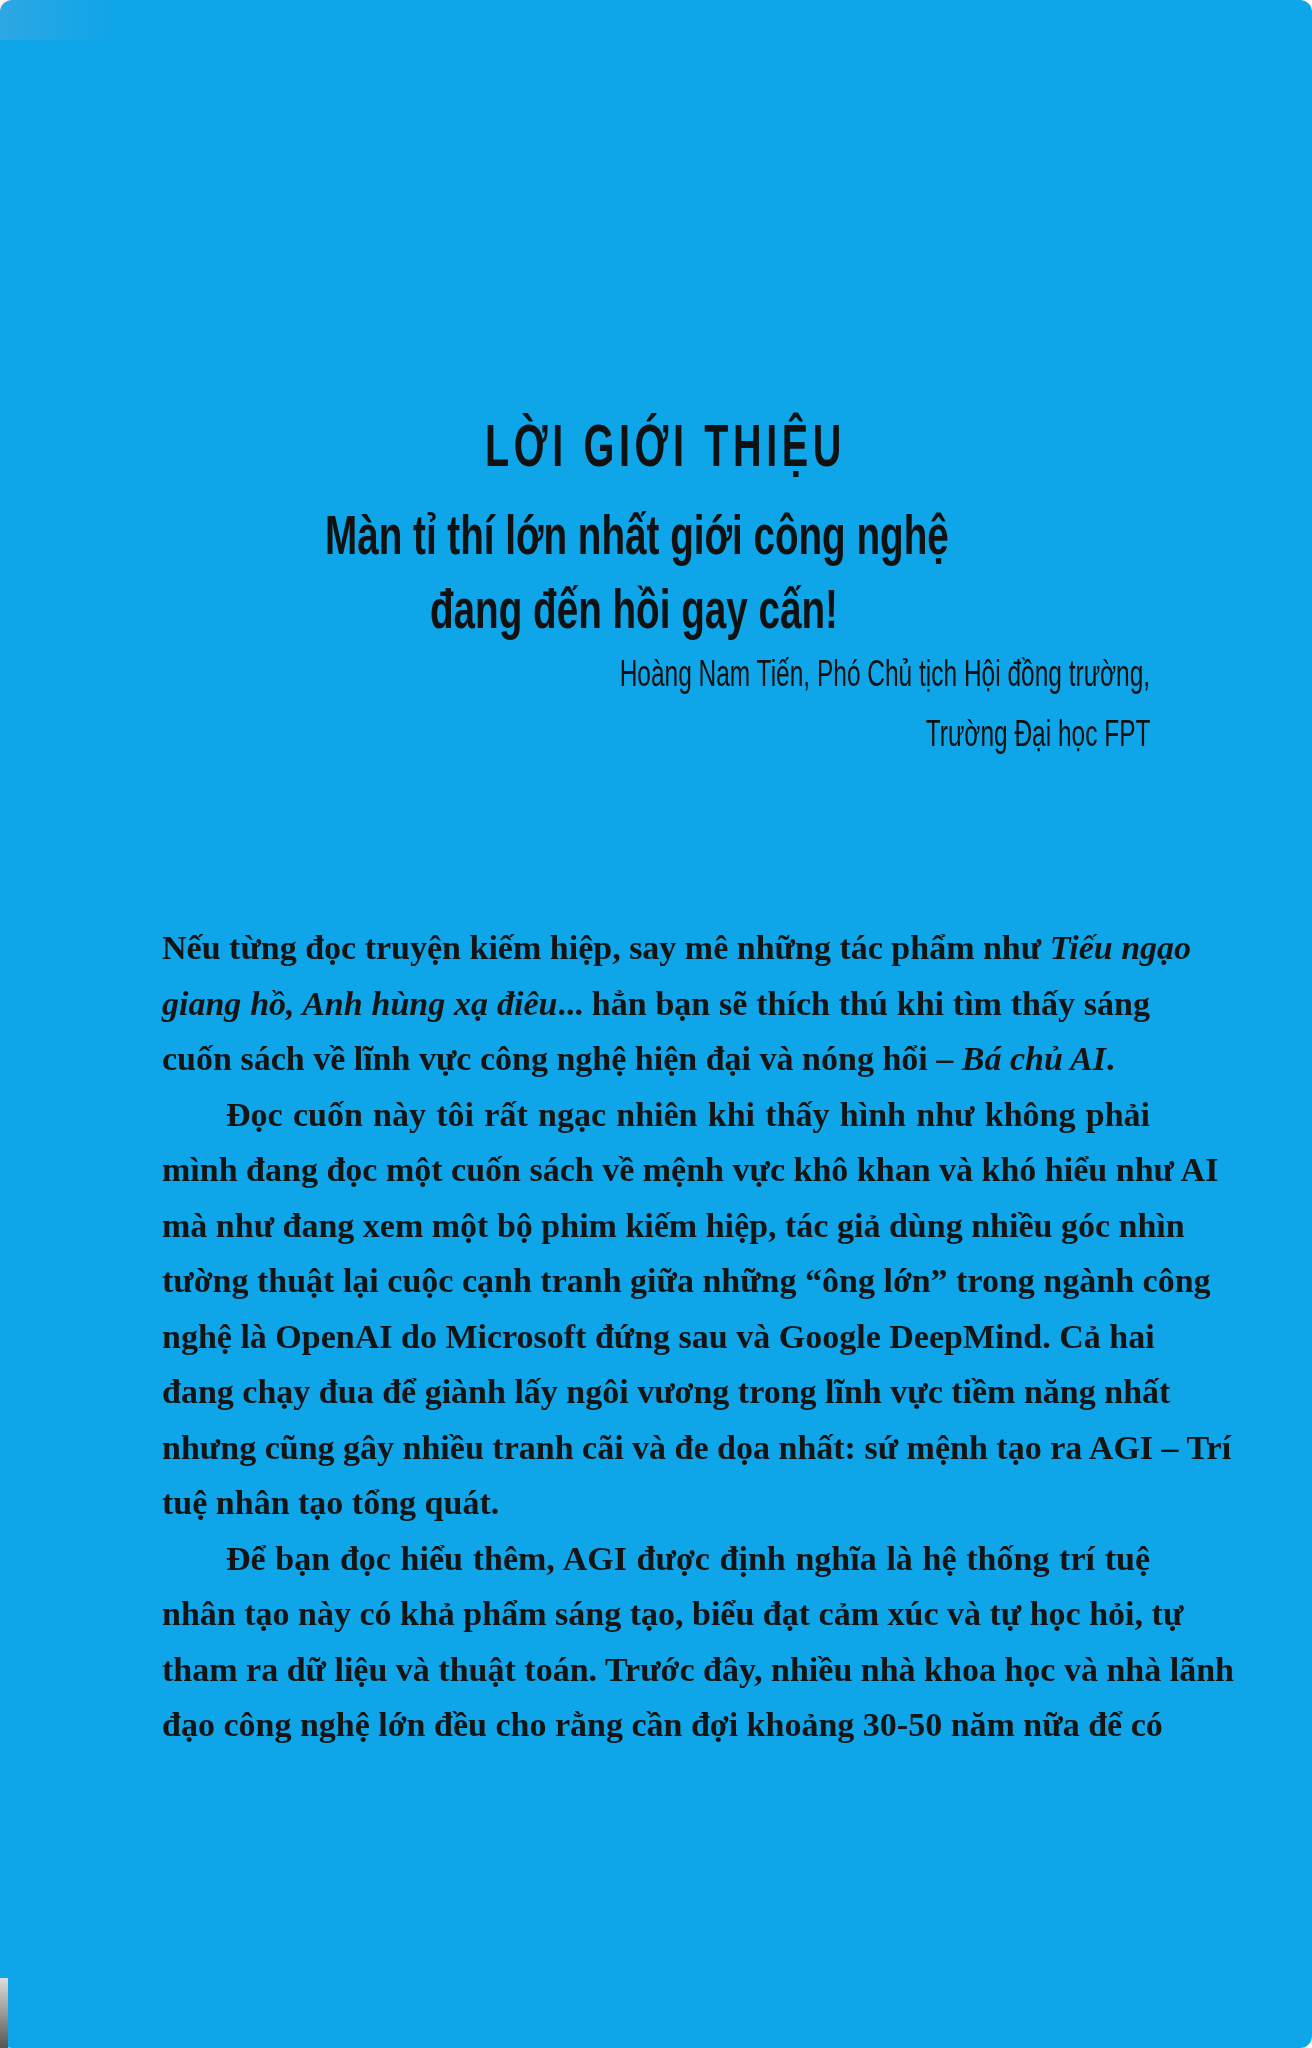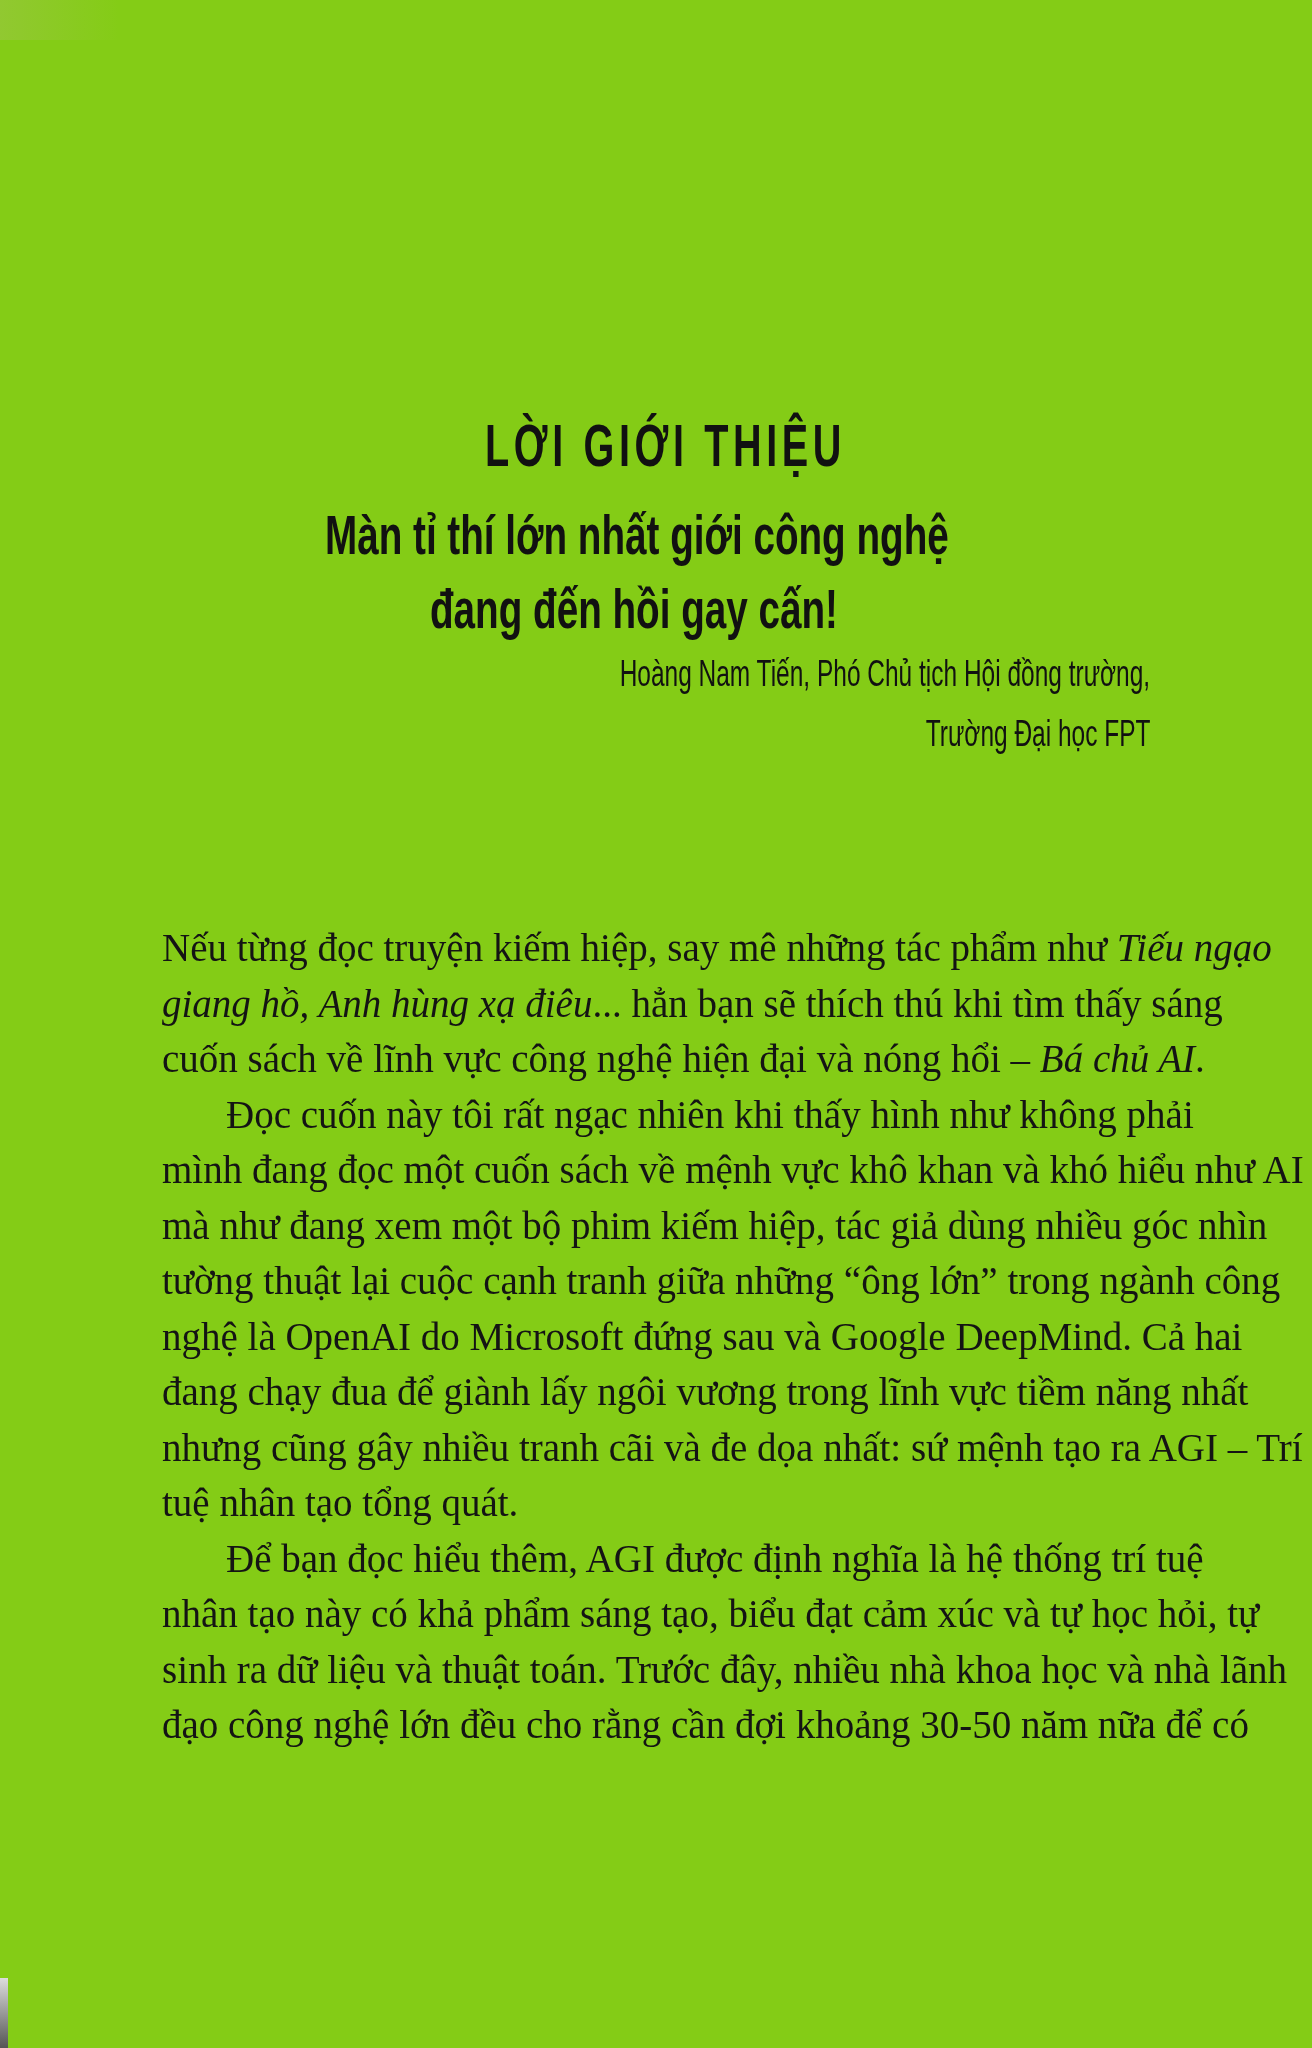--- a/index.html
+++ b/index.html
@@ -1,25 +1,25 @@
 <!DOCTYPE html>
 <html><head>
 <meta charset="utf-8">
 <style>
   html, body { margin:0; padding:0; }
   body { width:1312px; height:2048px; background:#fefefe; position:relative; overflow:hidden; }
-  .page { position:absolute; inset:0; background:#84cc16; }
+  .page { position:absolute; inset:0; background:#0ea5e9;border-radius:12px; }
   .cond { position:absolute; white-space:nowrap; font-family:"Liberation Sans", sans-serif; font-weight:bold; color:#111; transform-origin:left top; }
   .title { left:485px; top:411px; font-size:60px; letter-spacing:7px; transform:scaleX(0.66); }
   .sub1 { left:325px; top:502px; font-size:56px; transform:scaleX(0.69); }
   .sub2 { left:430px; top:576px; font-size:56px; transform:scaleX(0.69); }
   .auth { position:absolute; right:162px; white-space:nowrap; font-family:"Liberation Sans", sans-serif; color:#111; font-size:36px; transform-origin:right top; transform:scaleX(0.68); }
   .auth1 { top:653px; }
   .auth2 { top:713px; }
-  .body { position:absolute; left:162px; top:920px; width:988px; font-family:"Liberation Serif", serif; font-size:39px; line-height:55.5px; color:#141414; text-align:justify; }
+  .body { position:absolute; left:162px; top:920px; width:988px; font-family:"Liberation Serif", serif; font-size:34px; line-height:55.5px; color:#141414; text-align:justify;font-weight:bold; }
   .line { display:block; text-align:justify; text-align-last:justify; white-space:nowrap; height:55.5px; overflow:visible; }
   .line.last { text-align-last:left; }
   .body .line span { display:inline; }
   .corner { position:absolute; left:0; top:0; width:120px; height:40px; background:linear-gradient(90deg, rgba(220,180,200,0.15), rgba(255,255,255,0)); }
   .edge { position:absolute; left:0; bottom:0; width:8px; height:70px; background:linear-gradient(180deg,#ddd,#555); }
 </style>
 </head>
 <body>
 
 <div class="page">
@@ -44,19 +44,19 @@
         <div class="line"><span>mà như đang xem một bộ phim kiếm hiệp, tác giả dùng nhiều góc nhìn</span></div>
         <div class="line"><span>tường thuật lại cuộc cạnh tranh giữa những “ông lớn” trong ngành công</span></div>
         <div class="line"><span>nghệ là OpenAI do Microsoft đứng sau và Google DeepMind. Cả hai</span></div>
         <div class="line"><span>đang chạy đua để giành lấy ngôi vương trong lĩnh vực tiềm năng nhất</span></div>
         <div class="line"><span>nhưng cũng gây nhiều tranh cãi và đe dọa nhất: sứ mệnh tạo ra AGI – Trí</span></div>
         <div class="line last"><span>tuệ nhân tạo tổng quát.</span></div>
       </div>
       <div>
         <div class="line" style="padding-left: 64px;"><span>Để bạn đọc hiểu thêm, AGI được định nghĩa là hệ thống trí tuệ</span></div>
         <div class="line"><span>nhân tạo này có khả phẩm sáng tạo, biểu đạt cảm xúc và tự học hỏi, tự</span></div>
-        <div class="line"><span>sinh ra dữ liệu và thuật toán. Trước đây, nhiều nhà khoa học và nhà lãnh</span></div>
+        <div class="line"><span>tham ra dữ liệu và thuật toán. Trước đây, nhiều nhà khoa học và nhà lãnh</span></div>
         <div class="line"><span>đạo công nghệ lớn đều cho rằng cần đợi khoảng 30-50 năm nữa để có</span></div>
       </div>
     </div>
 
   <div class="edge"></div>
 </div>
 
 </body></html>

